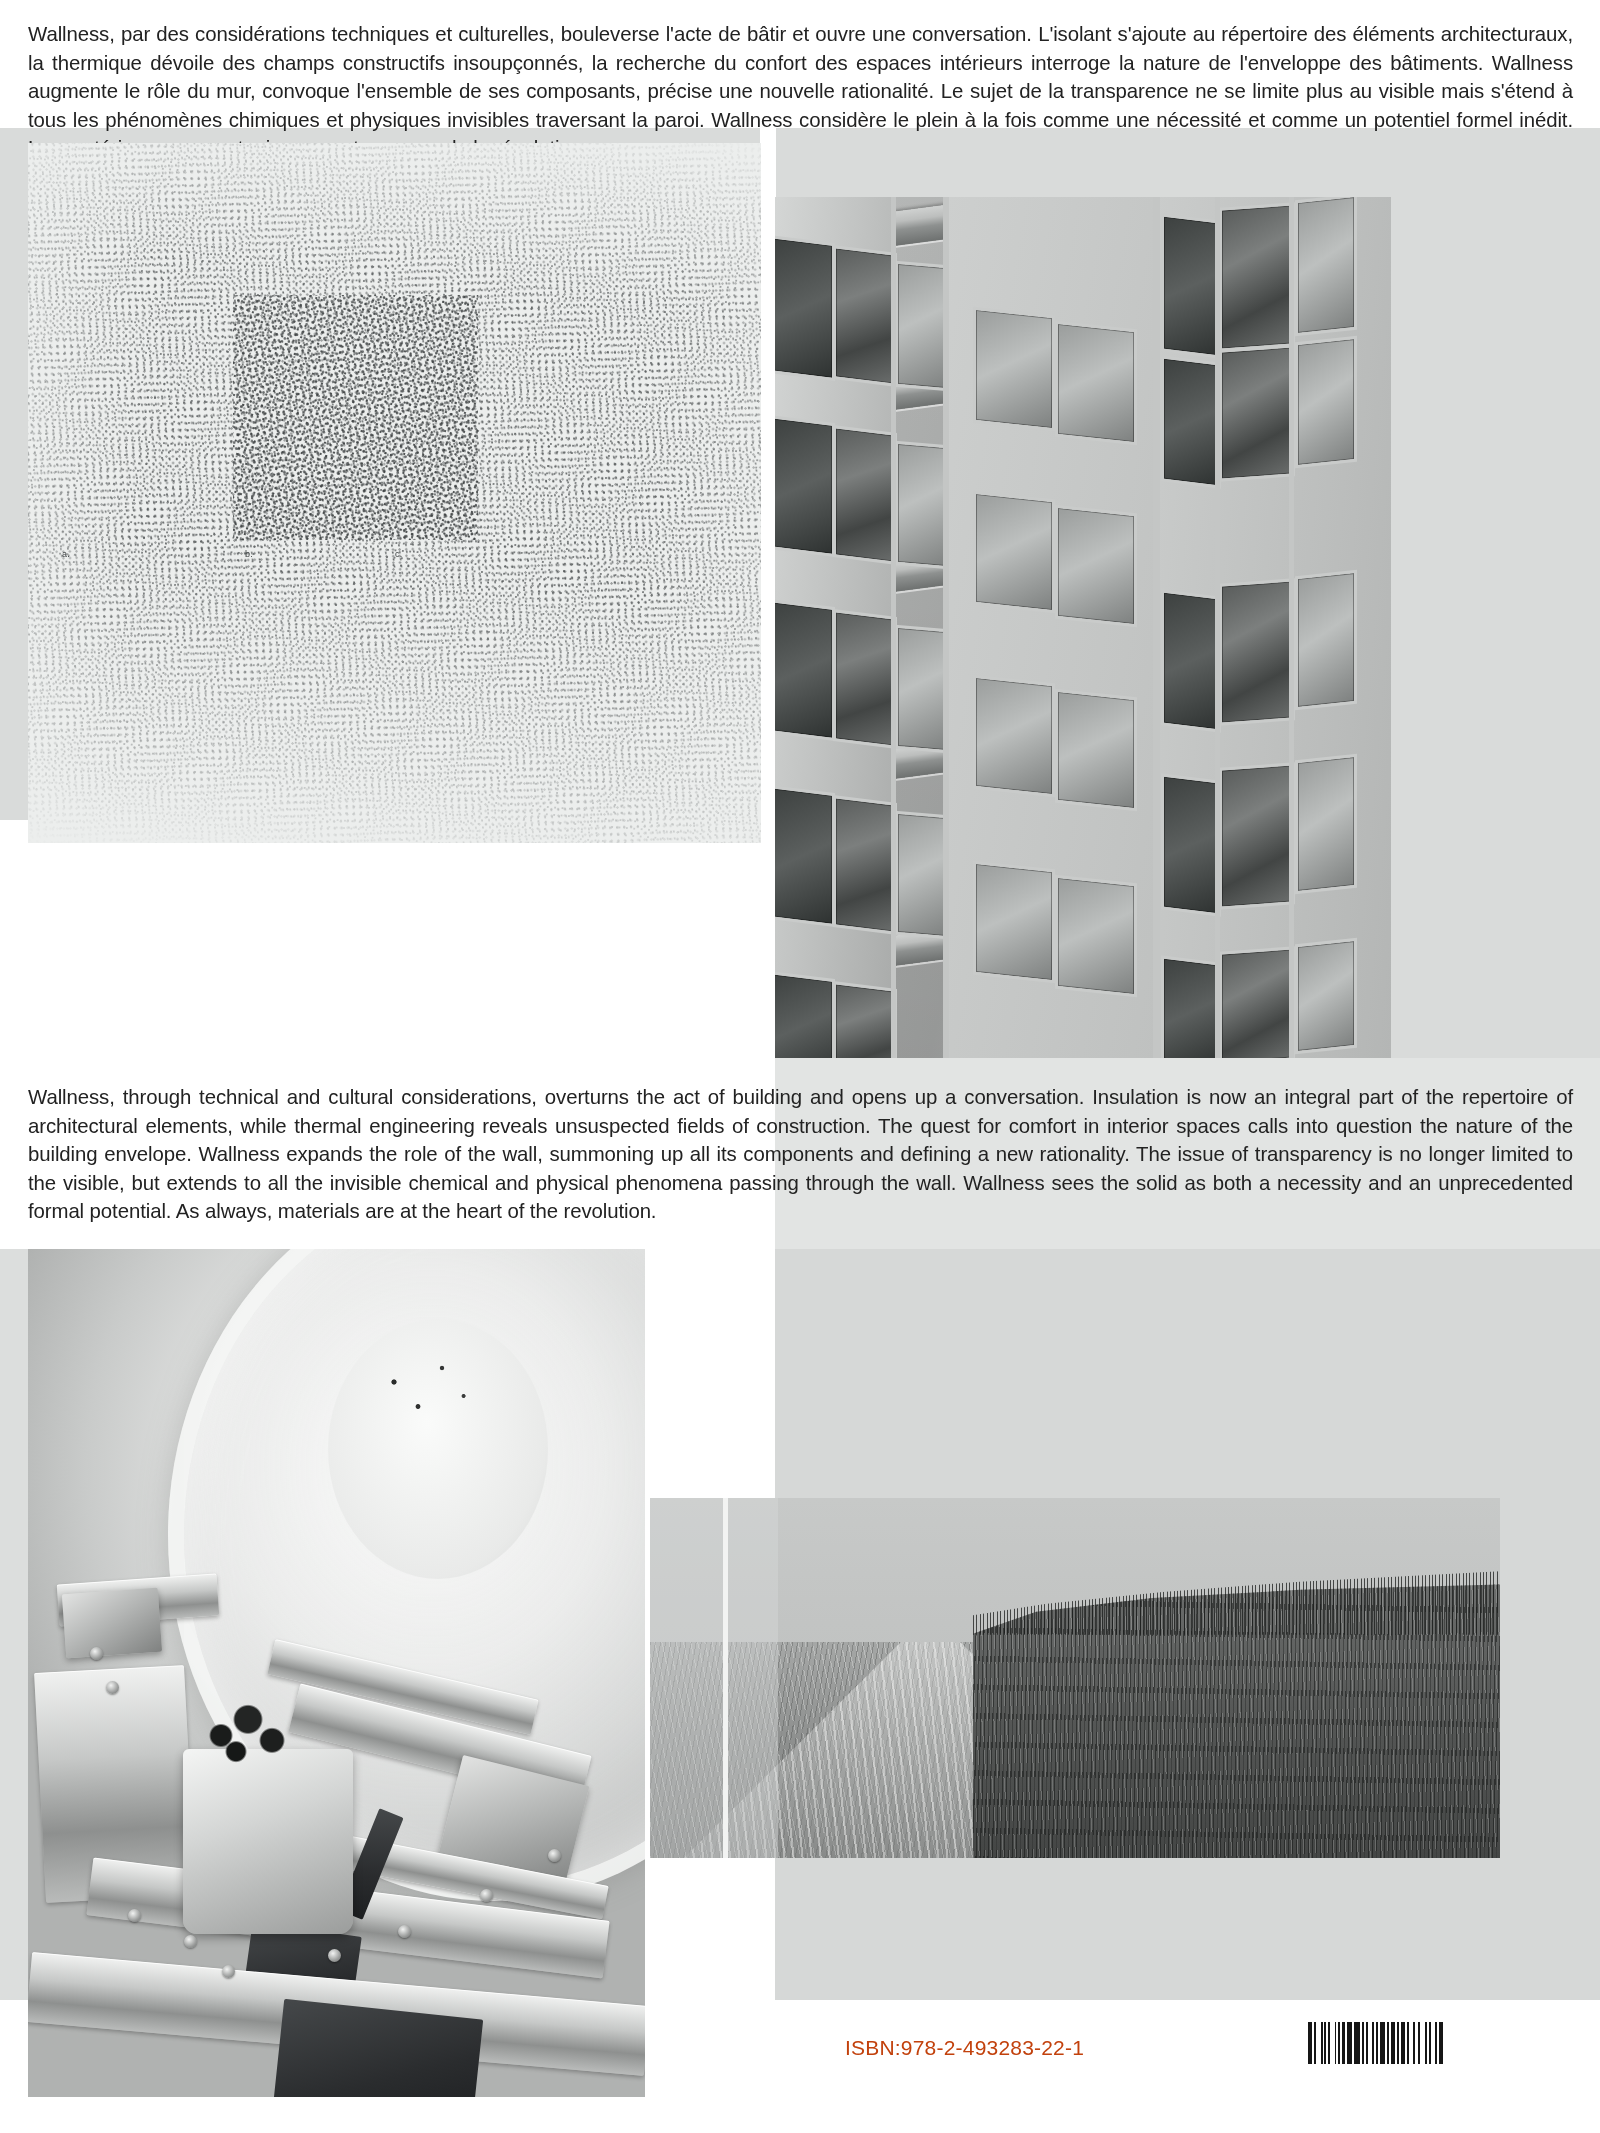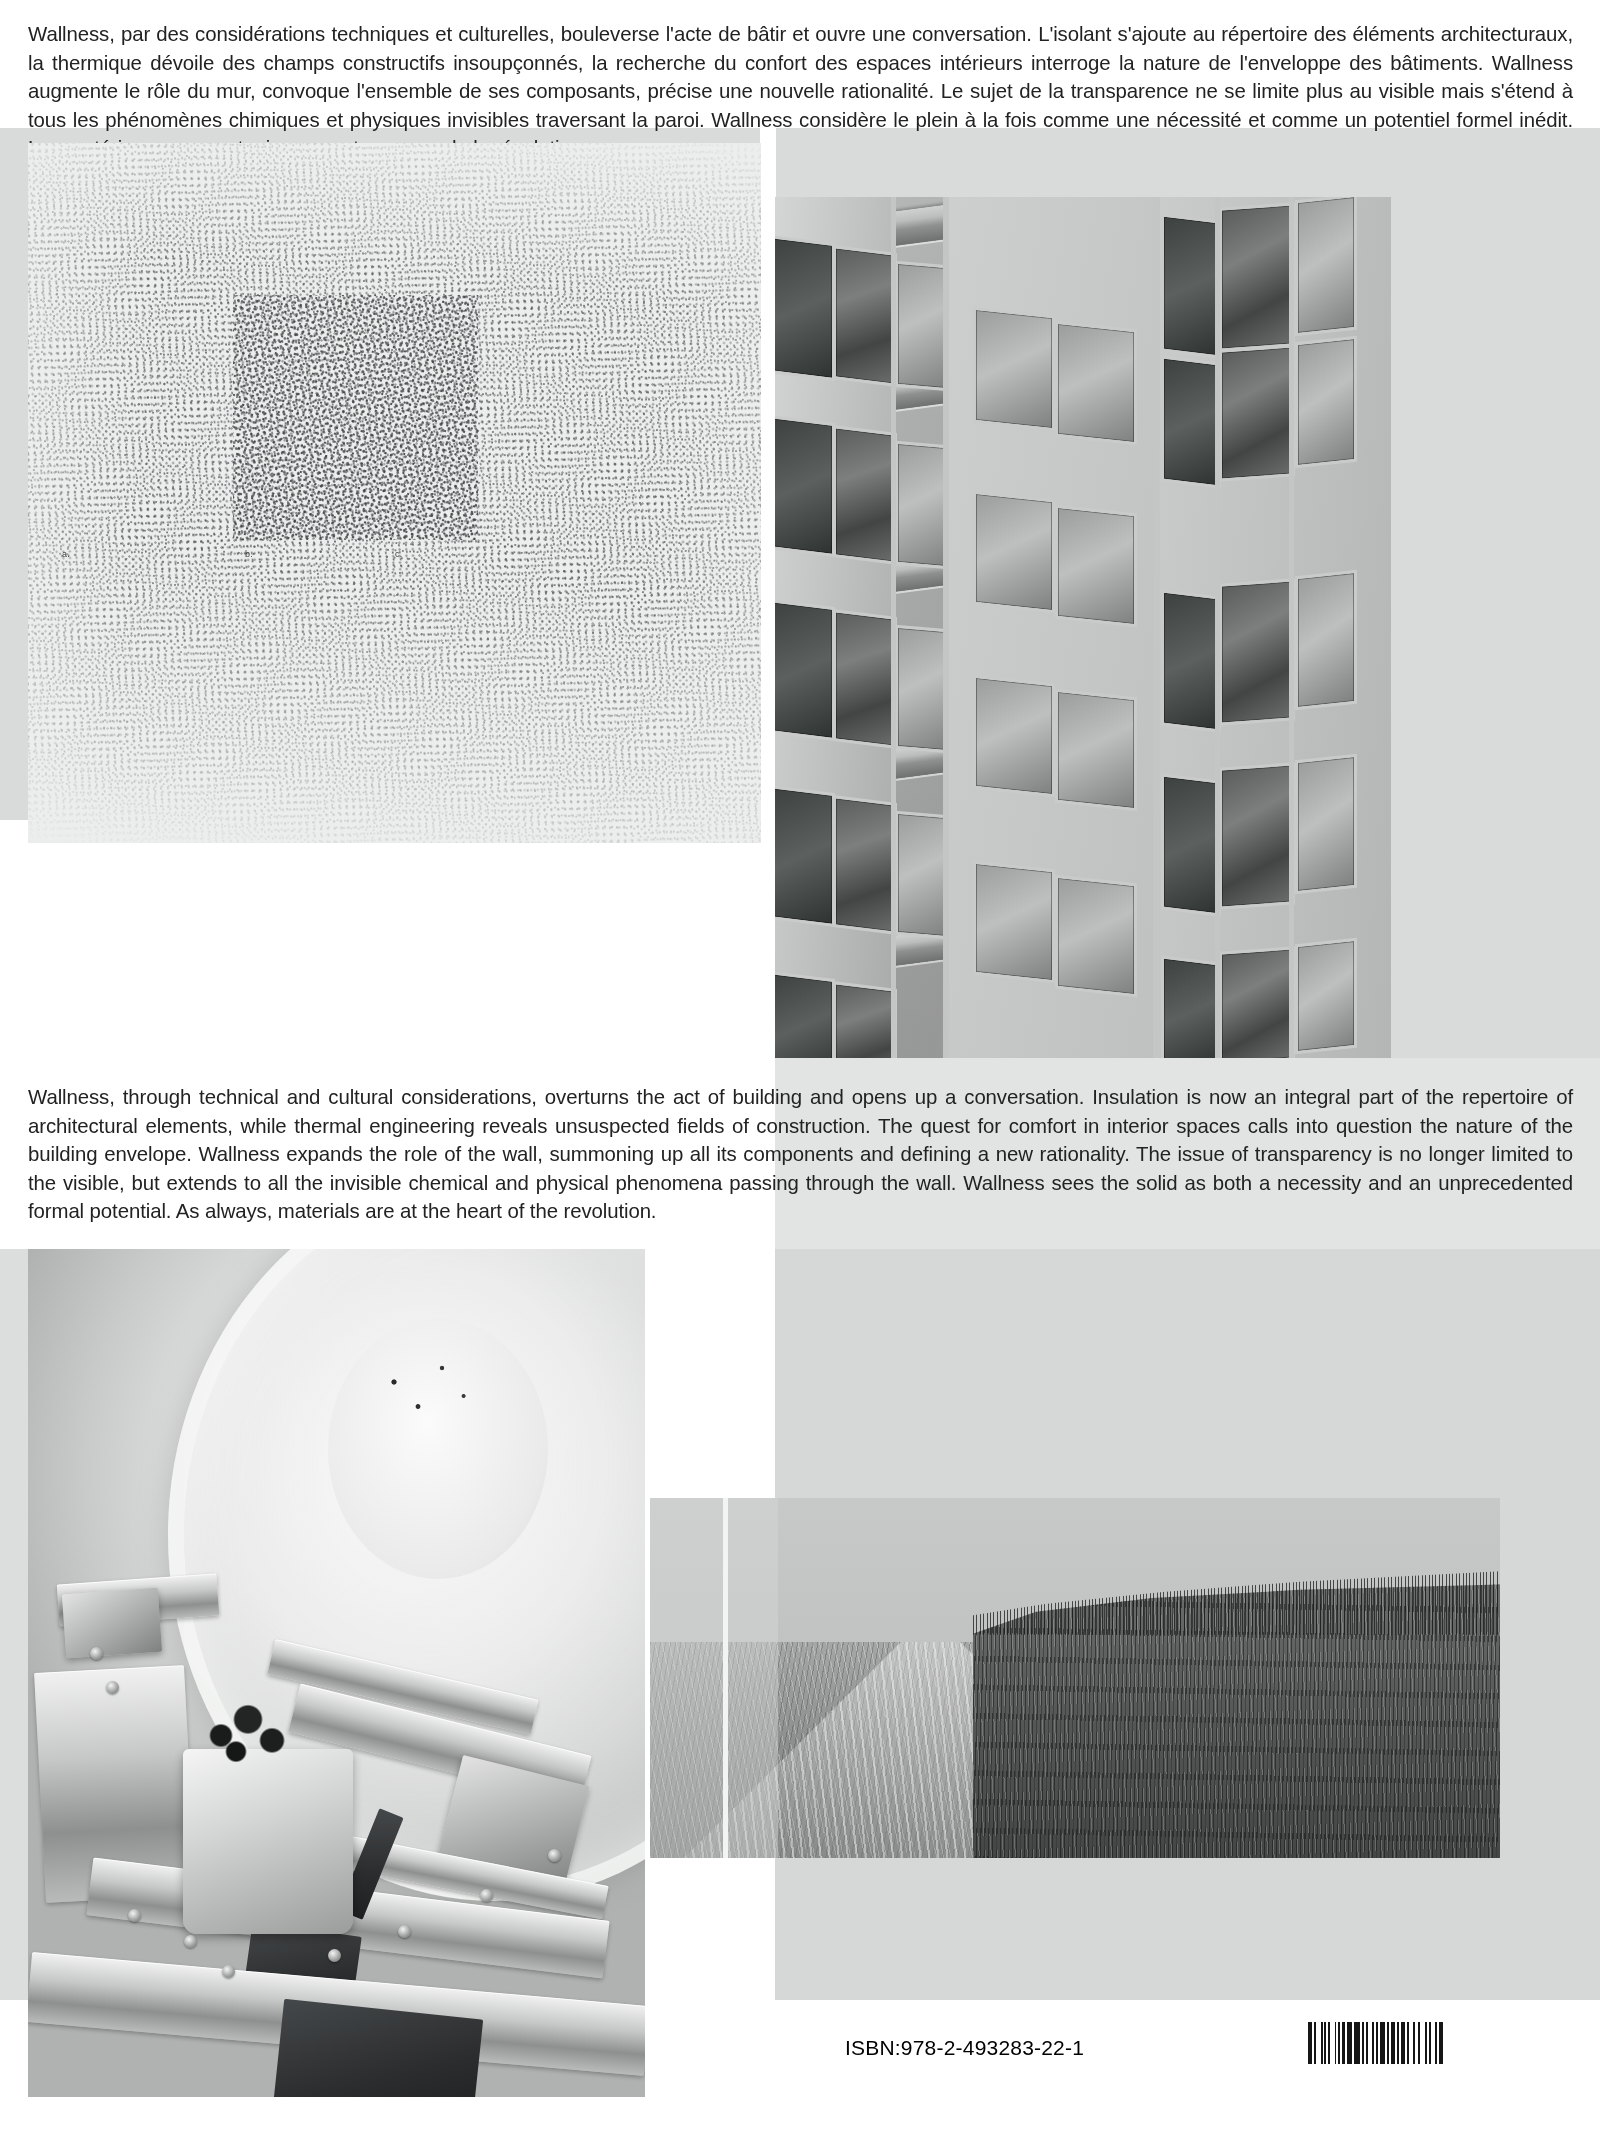--- a/index.html
+++ b/index.html
@@ -293,21 +293,21 @@
     left: 8.6%; top: 0; width: 5px; height: 100%;
     background: #f2f3f2;
   }
 
   
   #isbn-text {
     position: absolute;
     left: 845px; top: 2036px;
     font-size: 21px;
     letter-spacing: 0.2px;
-    color: #000000;
+    color: #c2410c;
   }
   #barcode {
     position: absolute;
     left: 1308px; top: 2022px;
     width: 200px; height: 42px;
     display: flex;
     align-items: stretch;
   }
   #barcode span {
     display: block;

